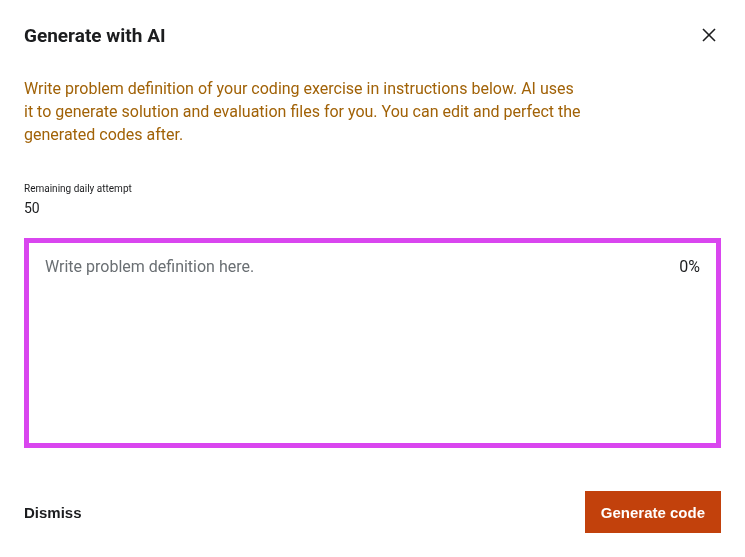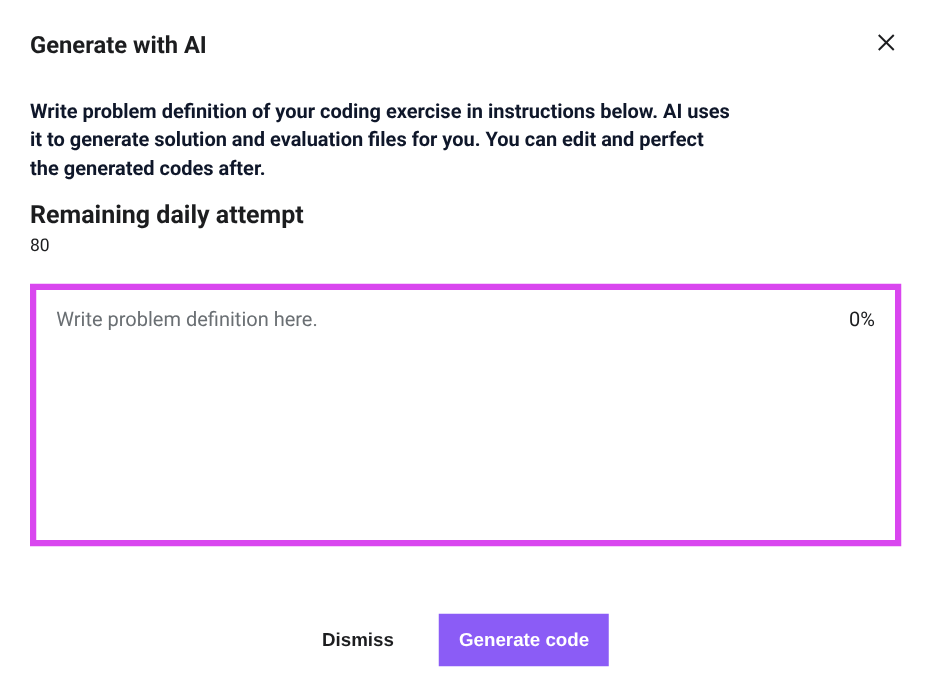--- a/index.html
+++ b/index.html
@@ -43,28 +43,27 @@
       color: #1c1d1f;
       width: 24px;
       height: 24px;
       display: flex;
       align-items: center;
       justify-content: center;
     }
     .description {
       font-size: 16px;
       line-height: 1.45;
-      color: #0f172a;
-      margin-bottom: 12px;
+      color: #a16207;
+      margin-bottom: 36px;
       max-width: 560px;
-      font-weight: bold;
     }
     .field-label {
-      font-size: 20px;
-      font-weight: 700;
+      font-size: 10px;
+      font-weight: 400;
       color: #1c1d1f;
       margin-bottom: 6px;
     }
     .attempt-value {
       font-size: 14px;
       color: #1c1d1f;
       margin-bottom: 22px;
     }
     .instructions-wrapper {
       position: relative;
@@ -94,36 +93,36 @@
     }
     .percent-indicator {
       position: absolute;
       top: 14px;
       right: 16px;
       font-size: 16px;
       color: #1c1d1f;
     }
     .footer {
       display: flex;
-      justify-content: center;
+      justify-content: space-between;
       align-items: center;
       gap: 36px;
       margin-top: 28px;
     }
     .dismiss-btn {
       background: none;
       border: none;
       font-size: 15px;
       font-weight: 700;
       color: #1c1d1f;
       cursor: pointer;
       padding: 0;
     }
     .generate-btn {
-      background: #8b5cf6;
+      background: #c2410c;
       border: none;
       color: #ffffff;
       font-size: 15px;
       font-weight: 700;
       padding: 12px 16px;
       cursor: pointer;
       height: 42px;
     }
   </style>
 </head>
@@ -138,21 +137,21 @@
           <line x1="2" y1="2" x2="14" y2="14"></line>
           <line x1="14" y1="2" x2="2" y2="14"></line>
         </svg>
       </span>
     </button>
   </div>
 
   <p class="description">Write problem definition of your coding exercise in instructions below. AI uses it to generate solution and evaluation files for you. You can edit and perfect the generated codes after.</p>
 
   <div class="field-label">Remaining daily attempt</div>
-  <div class="attempt-value">80</div>
+  <div class="attempt-value">50</div>
 
 
   <div class="instructions-wrapper">
     <div class="textarea-container">
       <textarea class="instructions-textarea" placeholder="Write problem definition here." style=""></textarea>
       <div class="percent-indicator">0%</div>
     </div>
   </div>
 
   <div class="footer">

